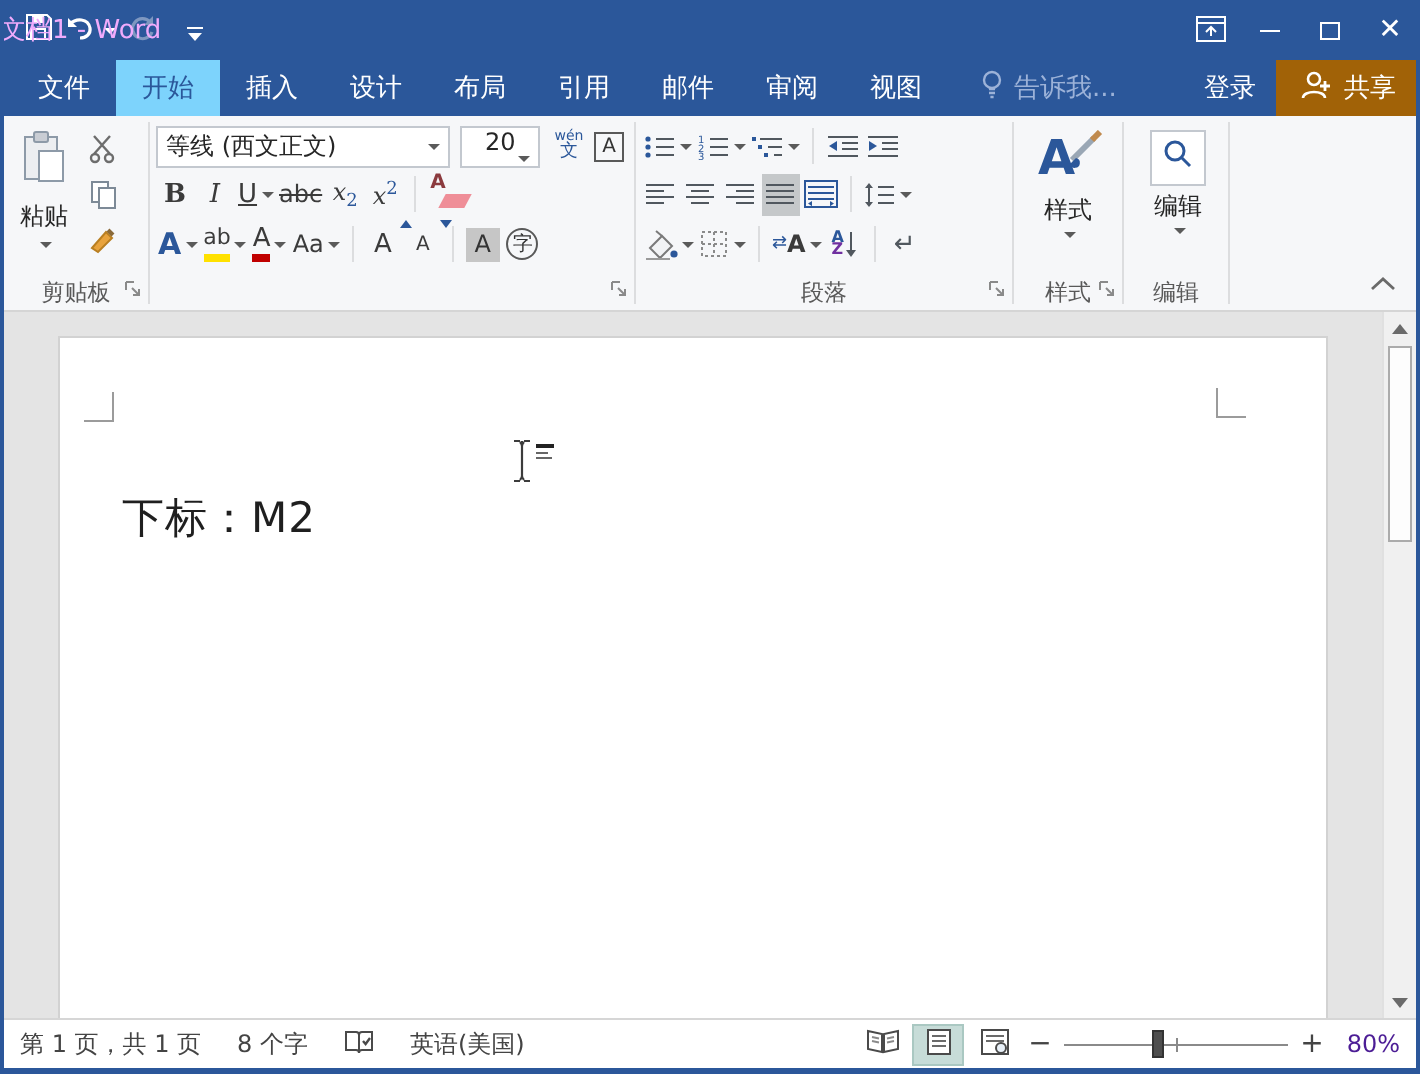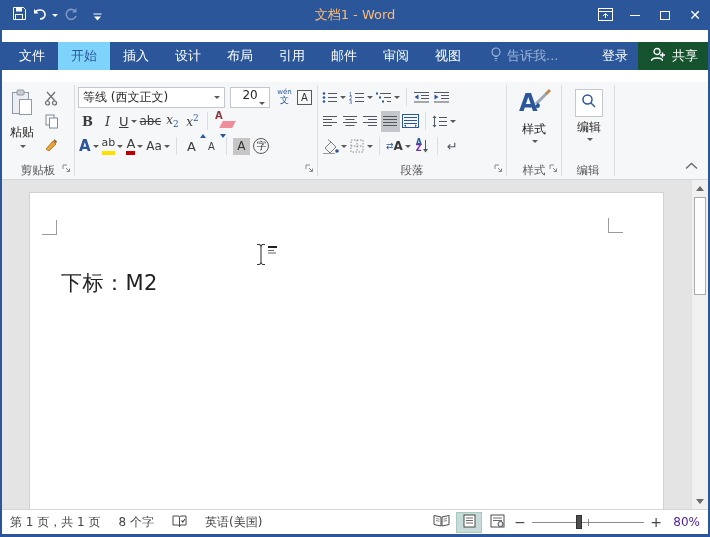--- a/index.html
+++ b/index.html
@@ -5,34 +5,34 @@
   * { margin:0; padding:0; box-sizing:border-box; }
   html,body { width:710px; height:537px; font-family:"DejaVu Sans","Liberation Sans",sans-serif; }
   .window { width:710px; height:537px; position:relative; background:#fff;
             border-left:2px solid #2b579a; border-right:2px solid #2b579a; border-bottom:3px solid #2b579a;
             overflow:hidden; display:flex; flex-direction:column; }
 
   
   .titlebar { height:30px; background:#2b579a; margin:0 -2px; display:flex; align-items:center; position:relative; flex:none; }
   .qat { display:flex; align-items:center; gap:4px; padding-left:8px; }
   .qat-btn { width:22px; height:22px; display:flex; align-items:center; justify-content:center; }
-  .title { position:absolute; left:0; right:0; text-align:center; color:#fdba74; font-size:13px; pointer-events:none; }
+  .title { position:absolute; left:0; right:0; color:#f0abfc; font-size:13px; pointer-events:none; }
   .winctrls { margin-left:auto; display:flex; }
   .winctl { width:30px; height:30px; display:flex; align-items:center; justify-content:center; color:#fff; }
   .min-glyph { width:10px; height:1px; background:#fff; }
   .max-glyph { width:10px; height:9px; border:1px solid #fff; }
   .close-glyph { font-size:14px; line-height:1; color:#fff; }
 
   
-  .tabrow { height:28px; background:#2b579a; margin:12px -2px; display:flex; align-items:stretch; padding-left:6px; flex:none; }
+  .tabrow { height:28px; background:#2b579a; margin:0 -2px; display:flex; align-items:stretch; padding-left:6px; flex:none; }
   .tab { color:#fff; font-size:13px; padding:0 13px; display:flex; align-items:center; cursor:default; }
   .tab.active { background:#7dd3fc; color:#2b579a; }
   .tellme { display:flex; align-items:center; gap:5px; color:#9cb2d8; font-size:13px; padding:0 10px; margin-left:6px; }
   .signin { color:#fff; font-size:13px; padding:0 10px; display:flex; align-items:center; margin-left:auto; }
-  .share { background:#14532d; color:#fff; font-size:13px; padding:0 12px; display:flex; align-items:center; gap:6px; }
+  .share { background:#a16207; color:#fff; font-size:13px; padding:0 12px; display:flex; align-items:center; gap:6px; }
 
   
   .ribbon { height:98px; background:#f6f7f9; border-bottom:1px solid #d5d5d5; display:flex; position:relative; flex:none; }
   .group { position:relative; height:100%; padding:3px 3px 16px 3px; }
   .group-label { position:absolute; bottom:1px; left:0; right:0; text-align:center; font-size:11.5px; color:#595959; }
   .launcher { position:absolute; right:3px; bottom:2px; }
   .vsep { width:1px; background:#dcdddf; margin:3px 0; flex:none; }
   .rbtn { display:inline-flex; align-items:center; justify-content:center; height:21px; min-width:19px;
           font-size:13px; color:#3b3b3b; padding:0 1px; position:relative; }
   .rbtn.sel { background:#c5c8ca; }

